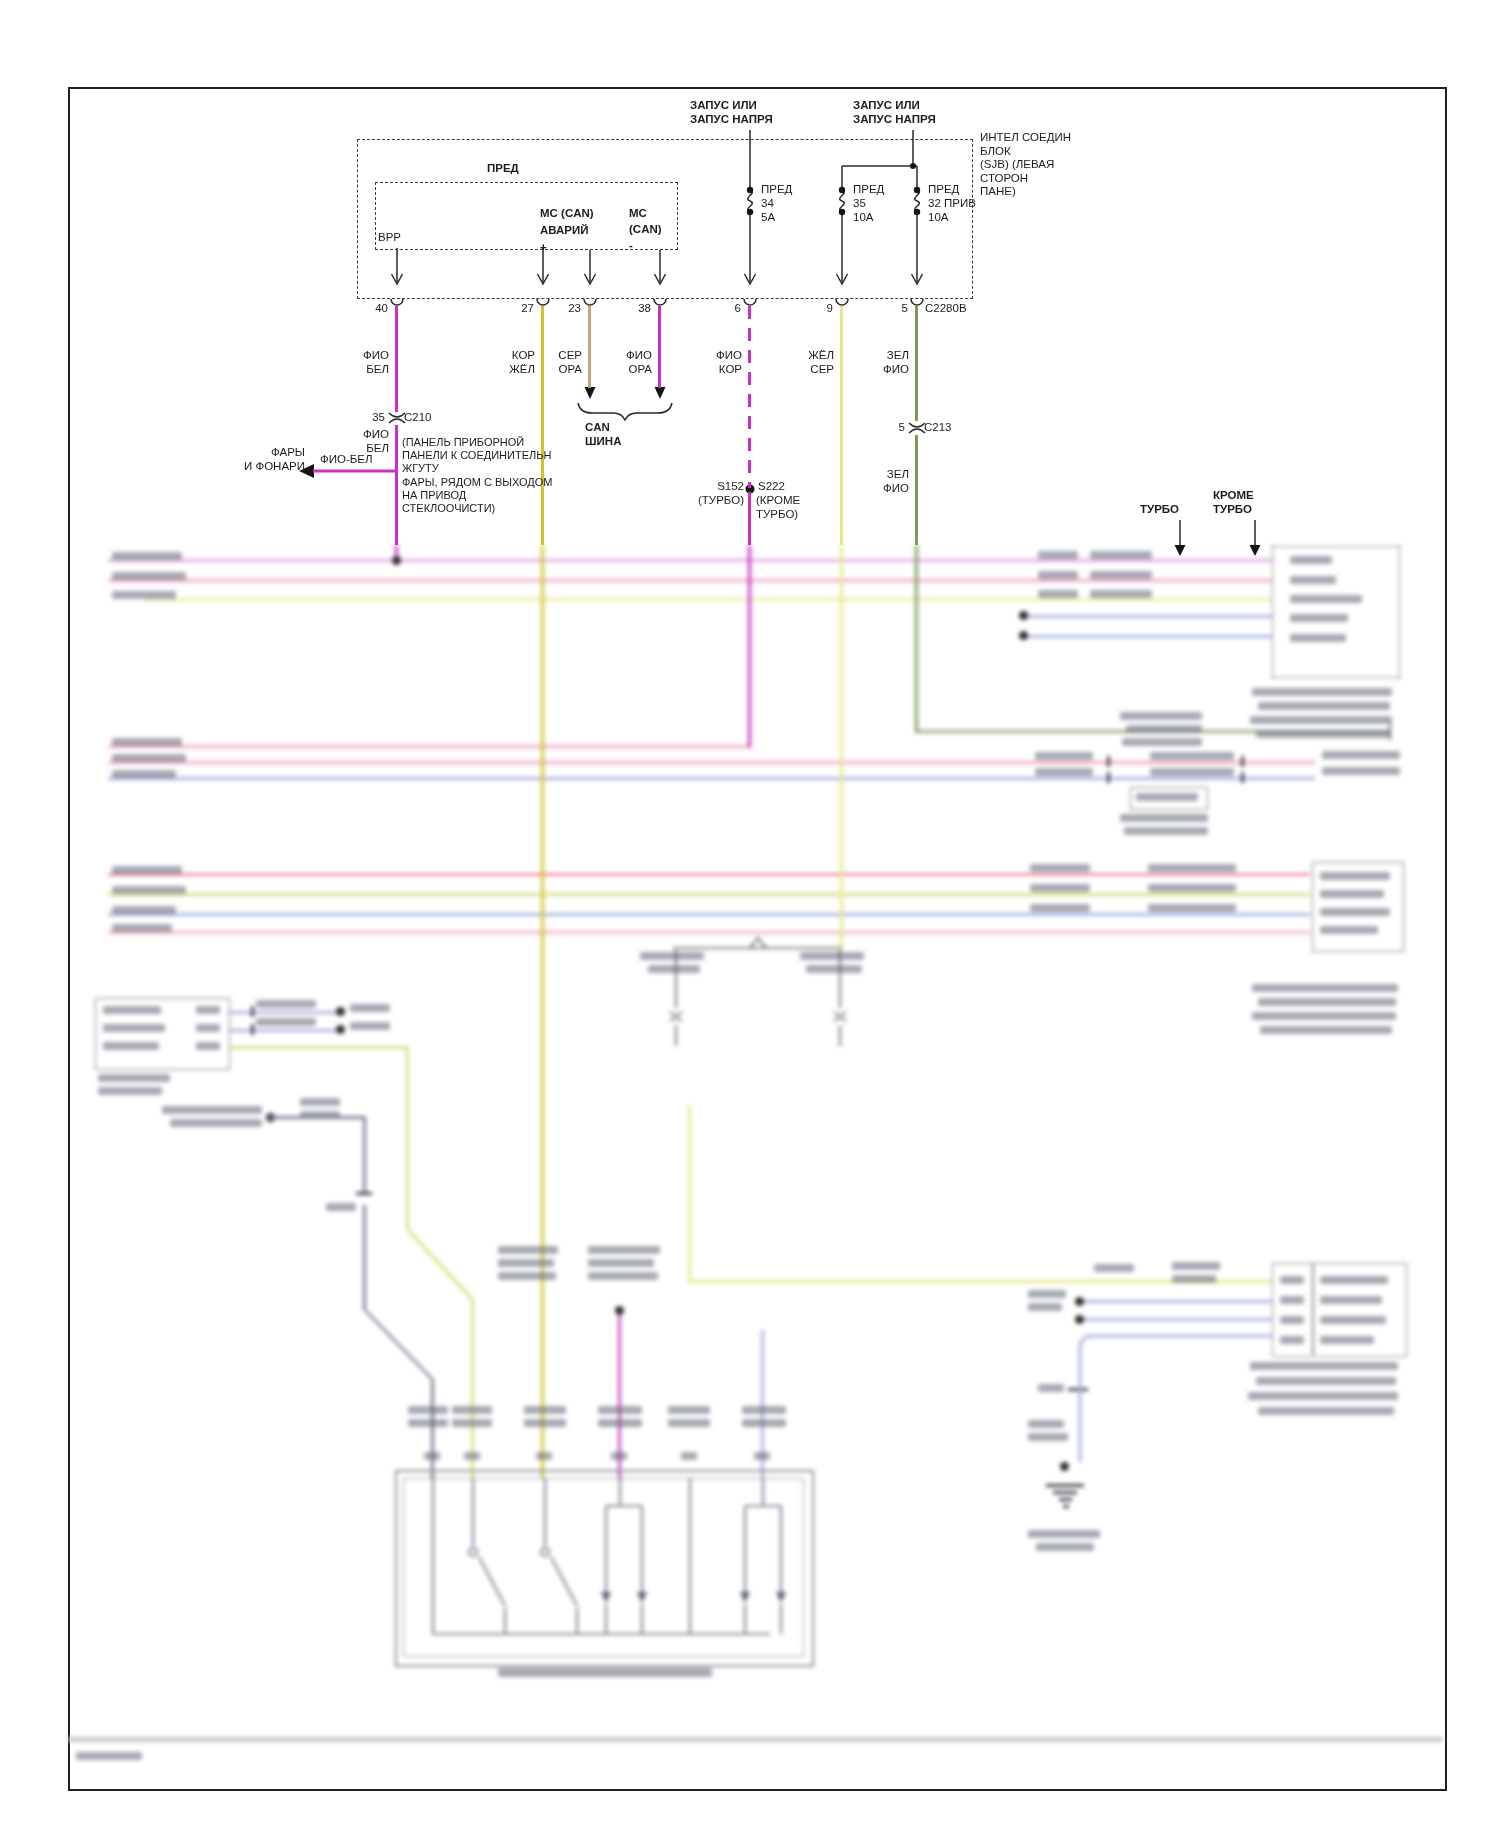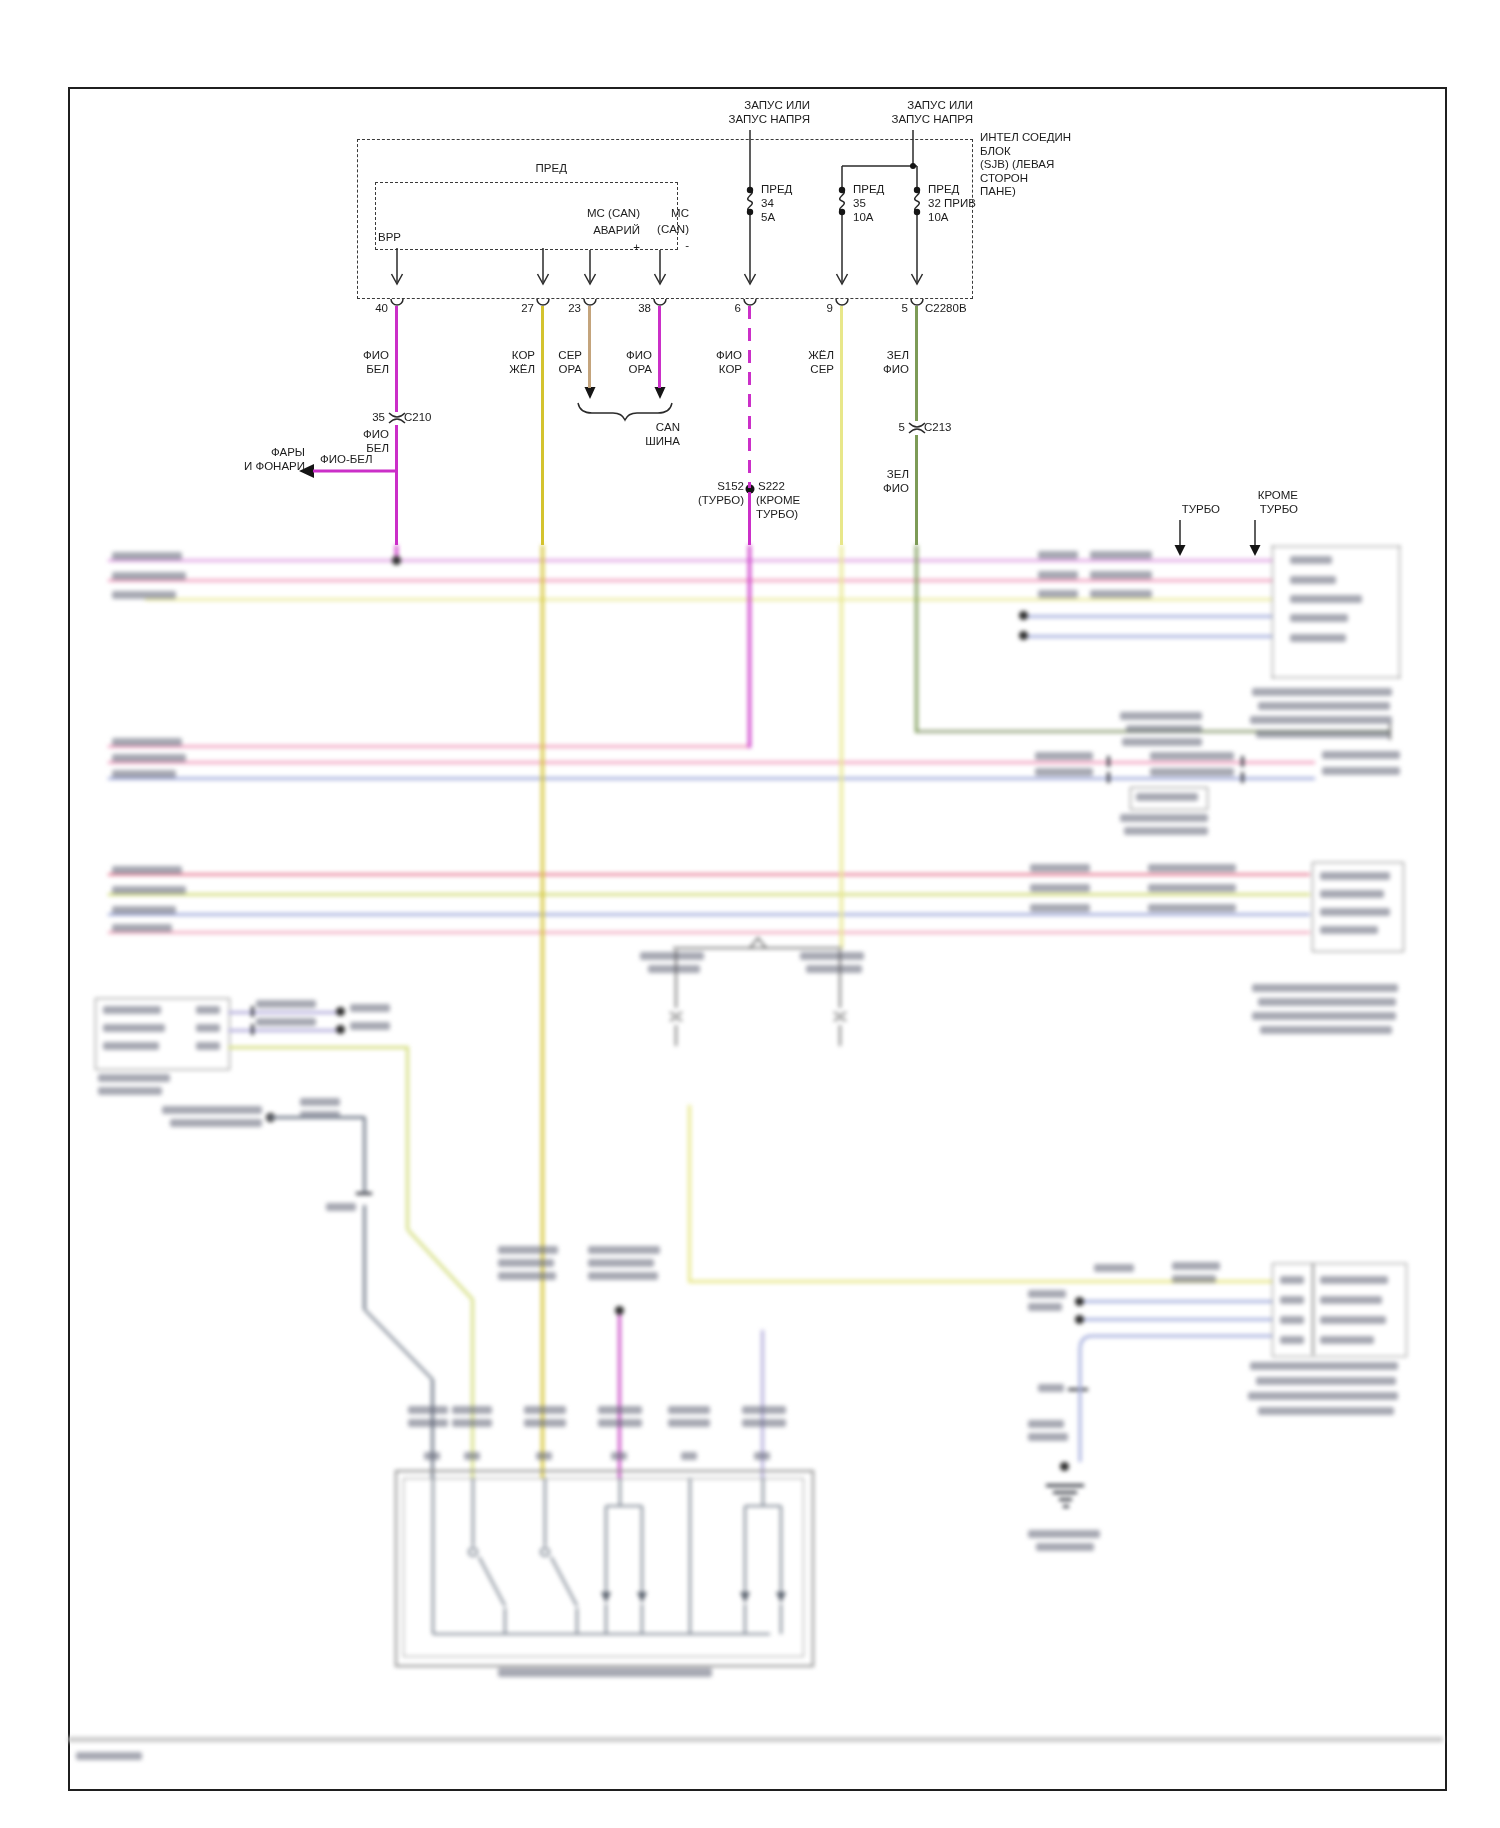--- a/index.html
+++ b/index.html
@@ -1,21 +1,21 @@
 <!DOCTYPE html>
 <html><head>
 <meta charset="utf-8">
 <style>
   html,body{margin:0;padding:0;background:#fff;}
   #page{position:relative;width:1500px;height:1828px;background:#ffffff;overflow:hidden;
         font-family:"Liberation Sans",sans-serif;color:#1c1c1c;}
   .abs{position:absolute;}
   .lbl{position:absolute;font-size:11.5px;line-height:13.5px;white-space:pre-line;color:#1c1c1c;}
   .r{text-align:right;}
-  .c{text-align:right;}
+  .c{text-align:left;font-weight:bold;}
   .dashbox{position:absolute;border:1.6px dashed #3a3a3a;background:transparent;}
   .solidbox{position:absolute;border:1.5px solid #7d7d7d;background:#fff;}
   .vl{position:absolute;width:3px;}
   .hl{position:absolute;height:3px;}
   .blob{position:absolute;background:#5c6172;opacity:.55;border-radius:2px;height:8px;}
   .dot{position:absolute;width:9px;height:9px;border-radius:50%;background:#2e2e2e;}
   .tick{position:absolute;width:3px;height:11px;background:#44464f;}
   .blur{position:absolute;left:0;top:0;width:1500px;height:1828px;filter:blur(2.3px);}
   svg{position:absolute;left:0;top:0;}
 </style>
@@ -164,20 +164,26 @@
   <div class="lbl c" style="left:585px;top:421px;width:95px;">CAN
 ШИНА</div>
   <div class="lbl r" style="left:349px;top:411px;width:36px;">35</div>
   <div class="lbl" style="left:404px;top:411px;">C210</div>
   <div class="lbl r" style="left:869px;top:421px;width:36px;">5</div>
   <div class="lbl" style="left:924px;top:421px;">C213</div>
   <div class="lbl r" style="left:329px;top:428px;width:60px;">ФИО
 БЕЛ</div>
   <div class="lbl r" style="left:849px;top:468px;width:60px;">ЗЕЛ
 ФИО</div>
+  <div class="lbl" style="left:402px;top:436px;line-height:13.2px;font-size:11px;">(ПАНЕЛЬ ПРИБОРНОЙ
+ПАНЕЛИ К СОЕДИНИТЕЛЬН
+ЖГУТУ
+ФАРЫ, РЯДОМ С ВЫХОДОМ
+НА ПРИВОД
+СТЕКЛООЧИСТИ)</div>
   <div class="lbl r" style="left:210px;top:446px;width:95px;">ФАРЫ
 И ФОНАРИ</div>
   <div class="lbl" style="left:320px;top:453px;">ФИО-БЕЛ</div>
   <div class="lbl r" style="left:684px;top:480px;width:60px;">S152</div>
   <div class="lbl r" style="left:674px;top:494px;width:70px;">(ТУРБО)</div>
   <div class="lbl" style="left:758px;top:480px;">S222</div>
   <div class="lbl" style="left:756px;top:494px;">(КРОМЕ
 ТУРБО)</div>
   <div class="lbl c" style="left:1140px;top:503px;width:80px;">ТУРБО</div>
   <div class="lbl c" style="left:1213px;top:489px;width:85px;">КРОМЕ

